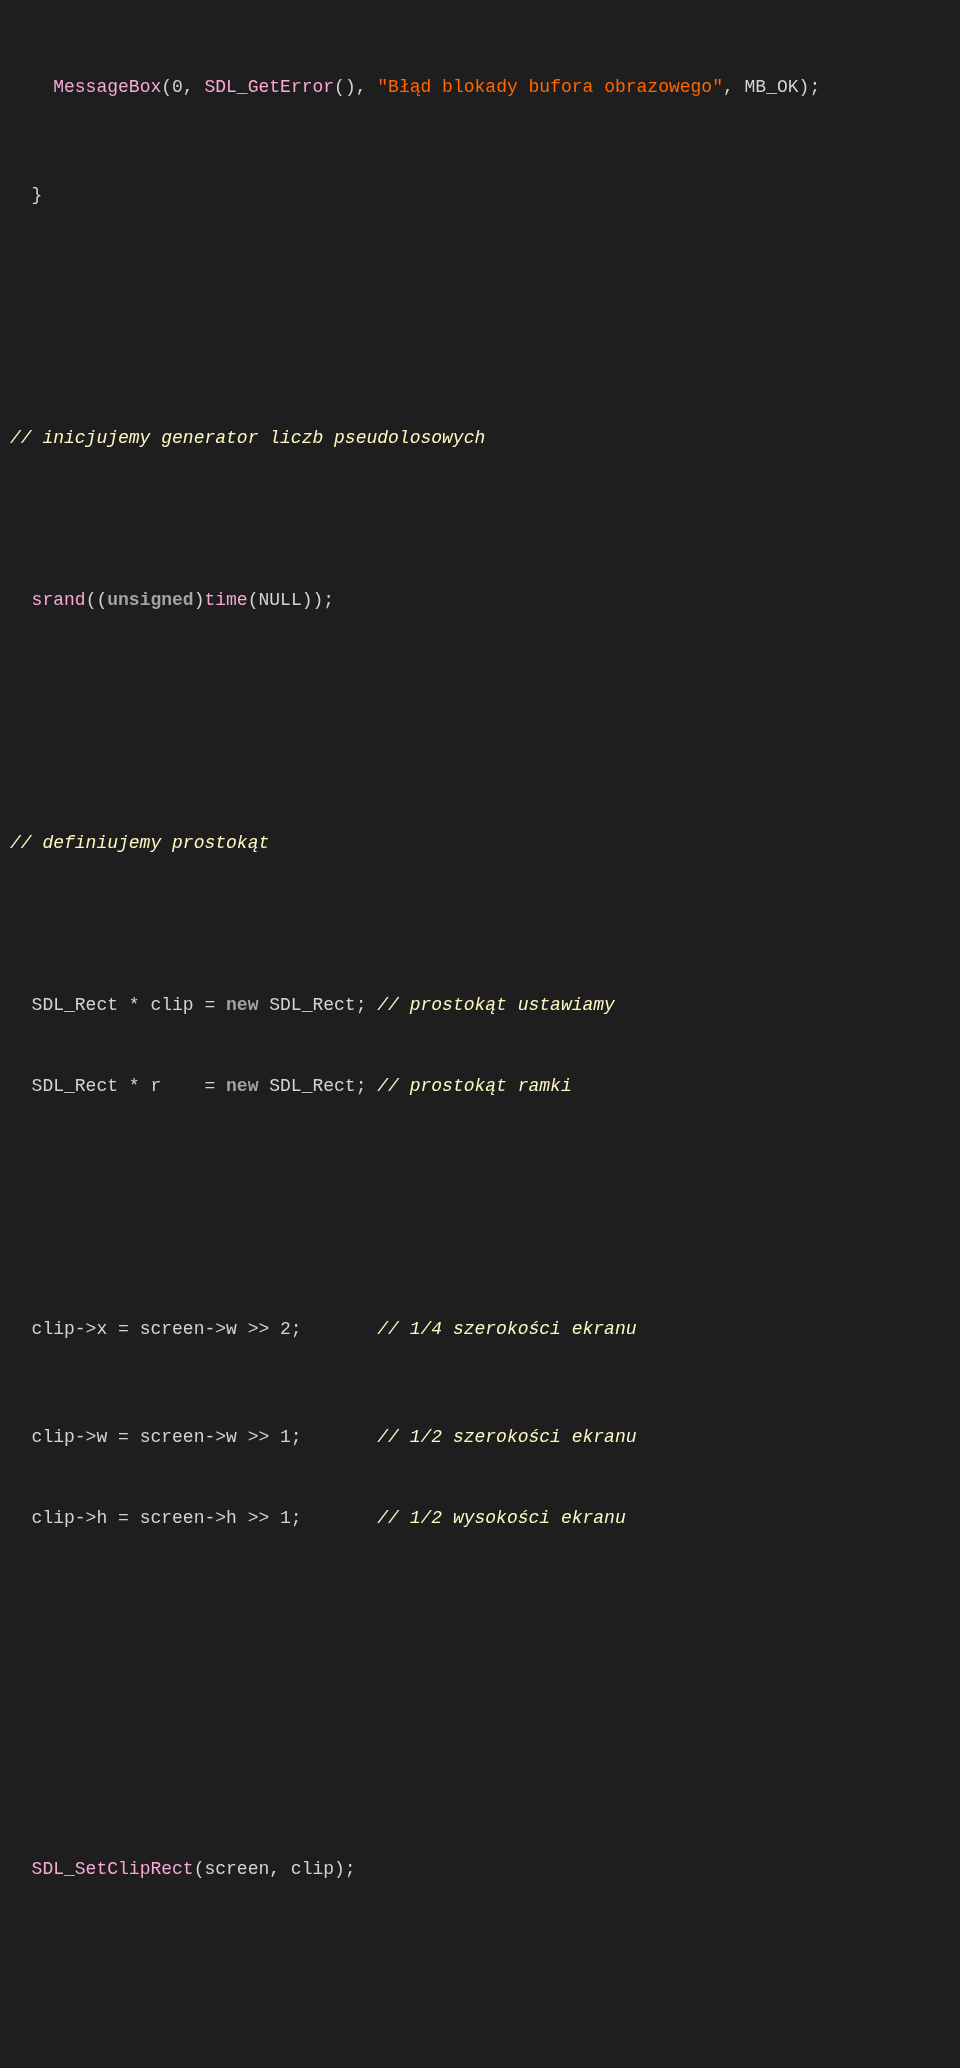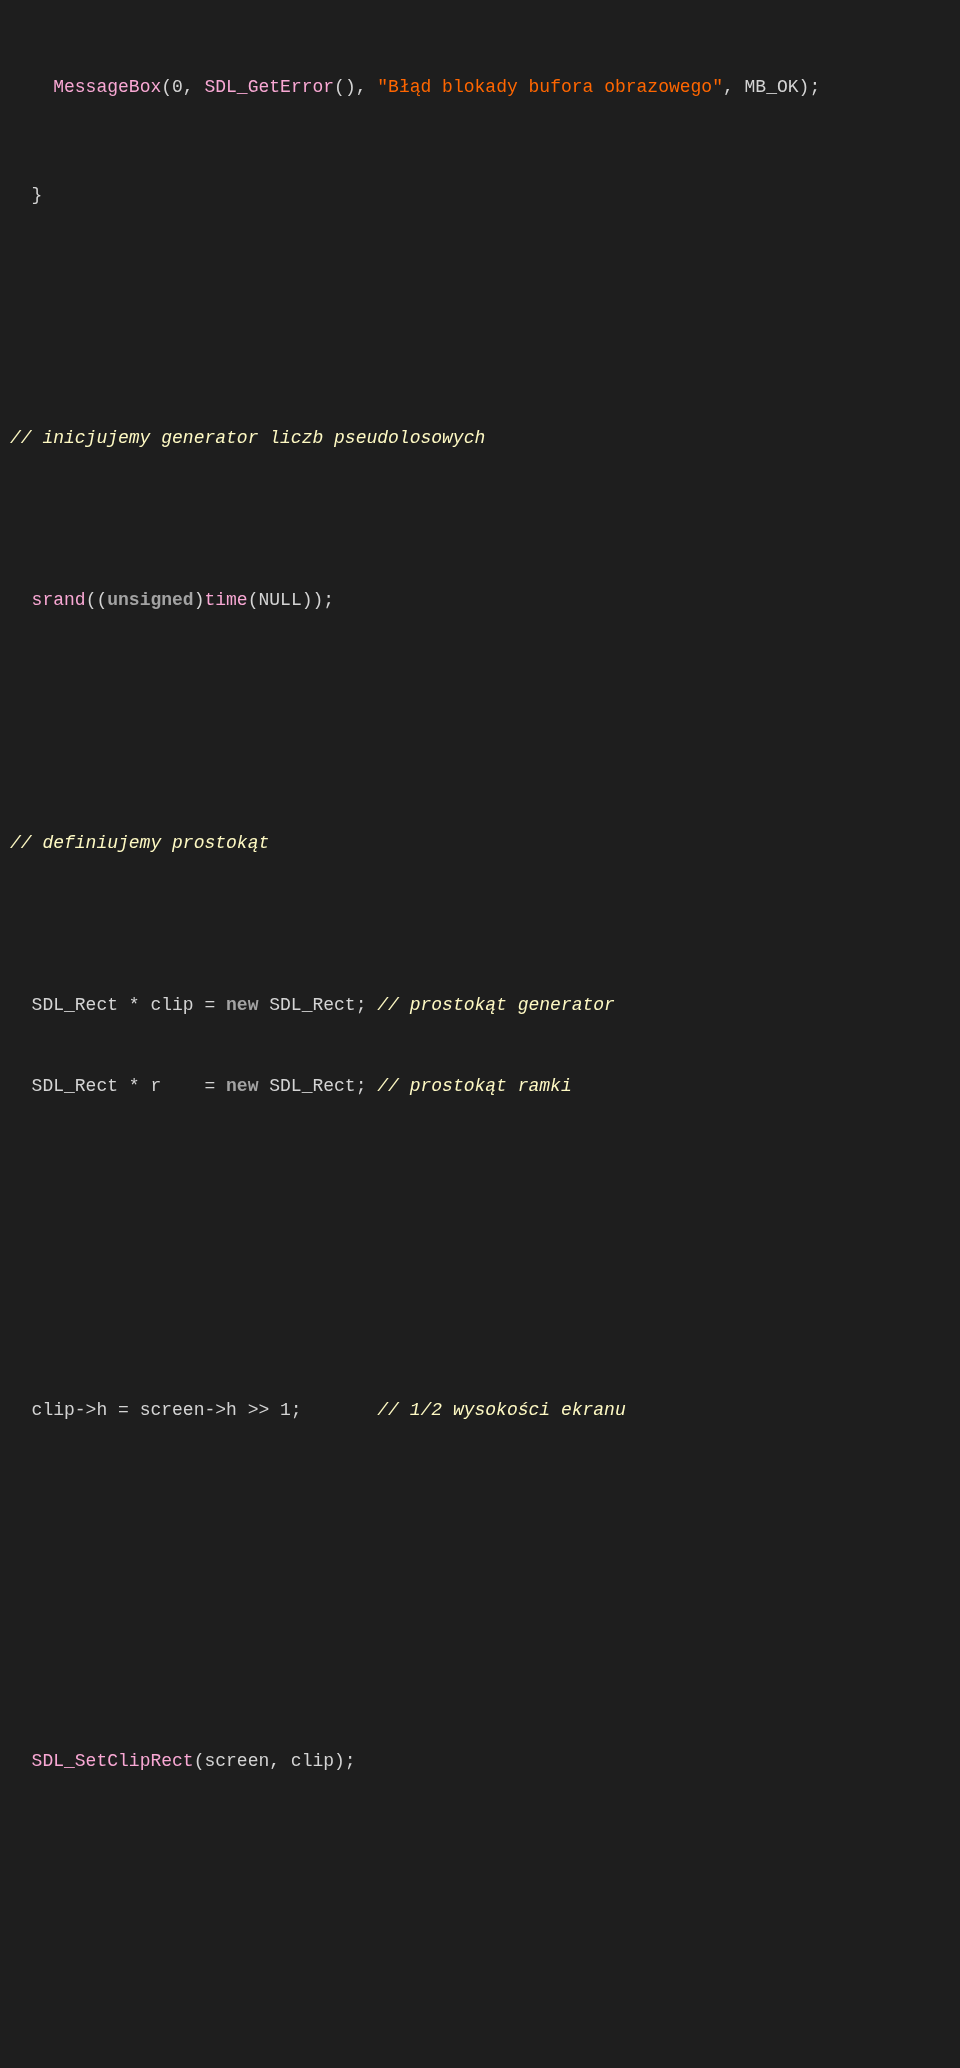--- a/index.html
+++ b/index.html
@@ -57,30 +57,32 @@
 <span class="line">  <span class="func-call">srand</span><span class="plain">((</span><span class="kw">unsigned</span><span class="plain">)</span><span class="func-call">time</span><span class="plain">(NULL));</span></span>
 
 <span class="line"></span>
 
 <span class="line"></span>
 
 <span class="line"><span class="comment">// definiujemy prostokąt</span></span>
 
 <span class="line"></span>
 
-<span class="line">  <span class="plain">SDL_Rect * clip = </span><span class="kw">new</span><span class="plain"> SDL_Rect; </span><span class="comment">// prostokąt generator</span></span>
+<span class="line">  <span class="plain">SDL_Rect * clip = </span><span class="kw">new</span><span class="plain"> SDL_Rect; </span><span class="comment">// prostokąt ustawiamy</span></span>
 
 <span class="line">  <span class="plain">SDL_Rect * r    = </span><span class="kw">new</span><span class="plain"> SDL_Rect; </span><span class="comment">// prostokąt ramki</span></span>
 
 <span class="line"></span>
 
 <span class="line"></span>
 
+<span class="line">  <span class="plain">clip-&gt;x = screen-&gt;w &gt;&gt; 2;       </span><span class="comment">// 1/4 szerokości ekranu</span></span>
 
 
+<span class="line">  <span class="plain">clip-&gt;w = screen-&gt;w &gt;&gt; 1;       </span><span class="comment">// 1/2 szerokości ekranu</span></span>
 
 <span class="line">  <span class="plain">clip-&gt;h = screen-&gt;h &gt;&gt; 1;       </span><span class="comment">// 1/2 wysokości ekranu</span></span>
 
 <span class="line"></span>
 
 <span class="line"></span>
 
 
 <span class="line"></span>
 

